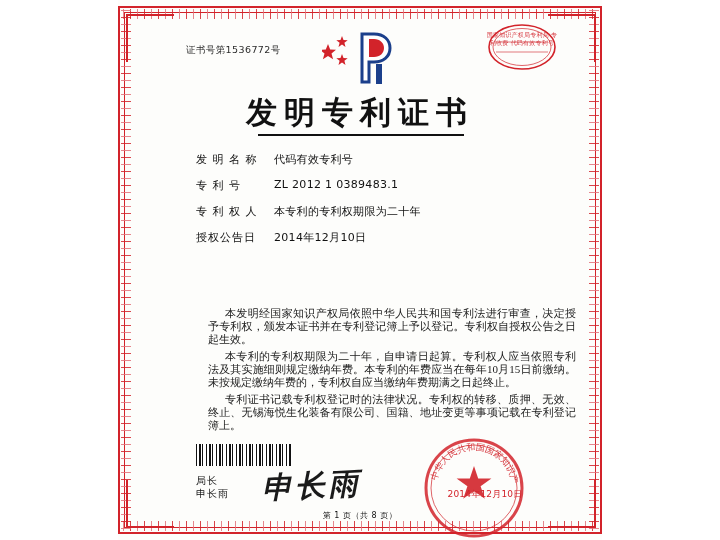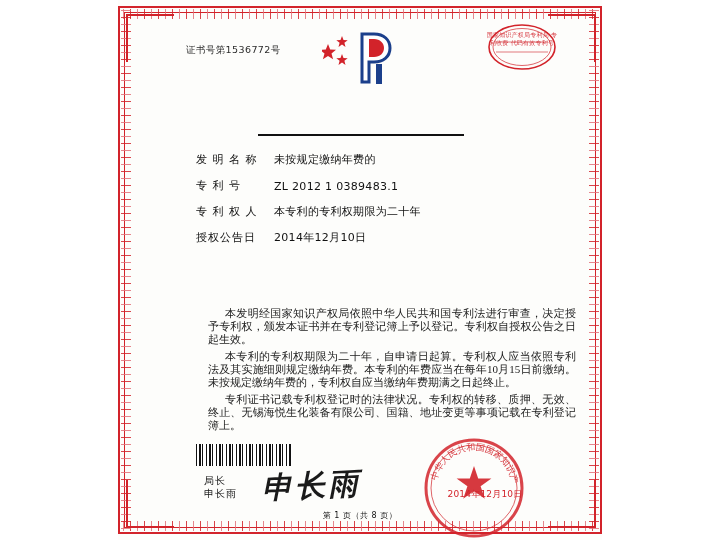--- a/index.html
+++ b/index.html
@@ -150,21 +150,21 @@
 
   
   .fields {
     position: absolute;
     left: 196px;
     top: 152px;
     width: 380px;
   }
   .field-row {
     display: flex;
-    align-items: flex-end;
+    align-items: flex-start;
     margin-bottom: 11px;
     font-size: 11px;
     color: #111;
     font-family: "DejaVu Sans", sans-serif;
   }
   .field-label {
     width: 78px;
     flex: none;
     letter-spacing: 1px;
   }
@@ -199,21 +199,21 @@
     background:
       repeating-linear-gradient(90deg,
         #111 0px, #111 1px, #fff 1px, #fff 3px,
         #111 3px, #111 5px, #fff 5px, #fff 6px,
         #111 6px, #111 7px, #fff 7px, #fff 10px);
   }
 
   
   .sig-label {
     position: absolute;
-    left: 204px;
+    left: 196px;
     top: 474px;
     font-size: 10px;
     line-height: 13px;
     color: #111;
     letter-spacing: 1px;
   }
   .sig-hand {
     position: absolute;
     left: 262px;
     top: 466px;
@@ -304,26 +304,27 @@
   <div class="stamp-tl">
     <svg width="72" height="50" viewBox="0 0 72 50">
       <ellipse cx="36" cy="25" rx="33" ry="22" fill="none" stroke="#d2232a" stroke-width="1.6"></ellipse>
       <ellipse cx="36" cy="25" rx="29" ry="18.5" fill="none" stroke="#d2232a" stroke-width=".7"></ellipse>
       <line x1="10" y1="20" x2="62" y2="20" stroke="#d2232a" stroke-width=".6"></line>
       <line x1="10" y1="30" x2="62" y2="30" stroke="#d2232a" stroke-width=".6"></line>
     </svg>
     <div class="stamp-text">国家知识产权局专利局 专利收费 代码有效专利号</div>
   </div>
 
+  <div class="title">发明专利证书</div>
   <div class="title-underline"></div>
 
   <div class="fields">
     <div class="field-row">
       <span class="field-label">发 明 名 称</span>
-      <span class="field-value">未按规定缴纳年费的</span>
+      <span class="field-value">代码有效专利号</span>
     </div>
     <div class="field-row">
       <span class="field-label">专 利 号</span>
       <span class="field-value">ZL 2012 1 0389483.1</span>
     </div>
     <div class="field-row">
       <span class="field-label">专 利 权 人</span>
       <span class="field-value">本专利的专利权期限为二十年</span>
     </div>
     <div class="field-row">

